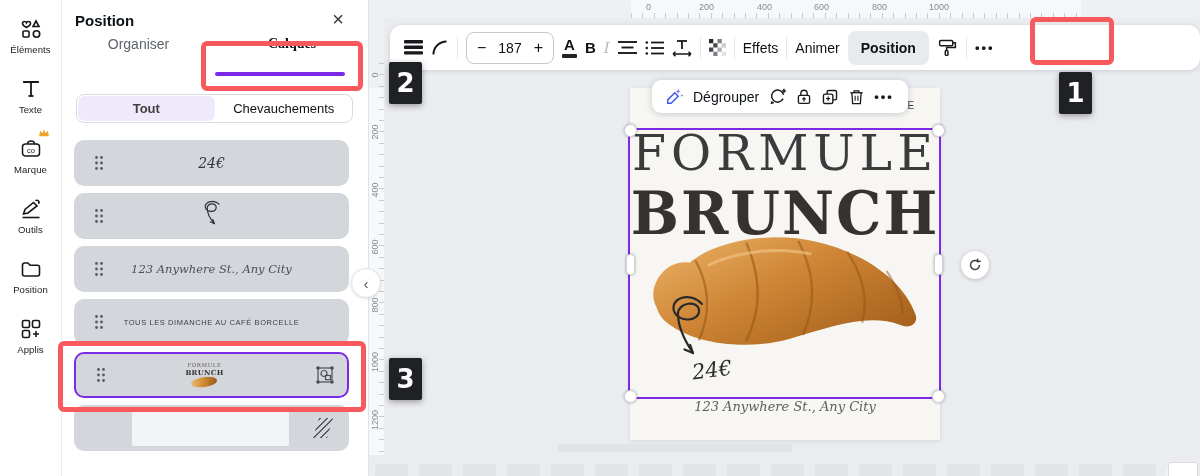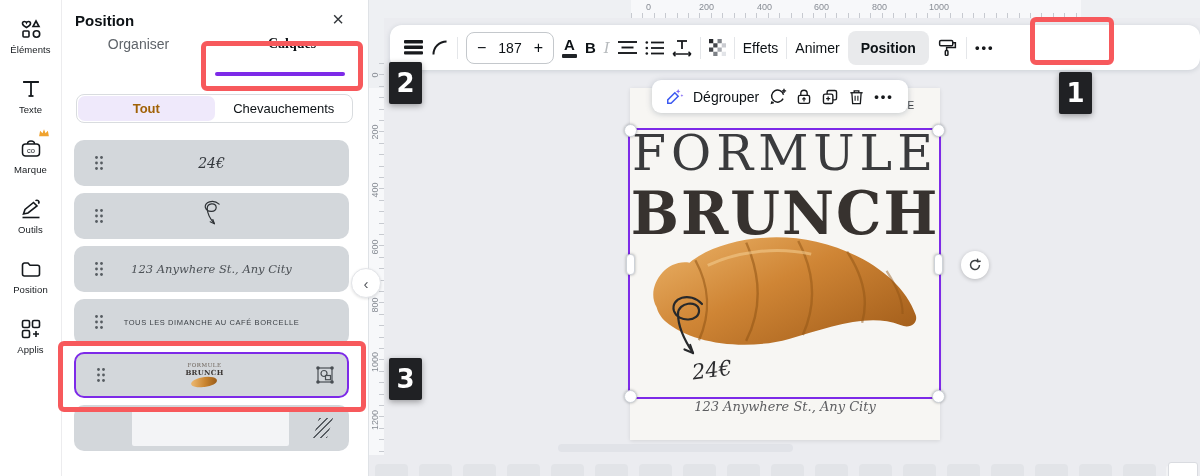--- a/index.html
+++ b/index.html
@@ -18,21 +18,21 @@
   .crown{position:absolute;right:12px;top:2px;}
 
   
   .panel{left:62px;top:0;width:307px;height:476px;background:#fff;border-right:1px solid #dfe2e6;box-sizing:border-box;z-index:30;}
   .panel-title{left:13px;top:12px;font-size:15px;font-weight:bold;}
   .close-x{left:264px;top:7px;width:24px;height:24px;font-size:20px;color:#33373b;display:flex;align-items:center;justify-content:center;cursor:pointer;}
   .tab{top:31px;height:26px;display:flex;align-items:center;justify-content:center;font-size:14px;cursor:pointer;}
   .tab-underline{left:153px;top:72px;width:130px;height:3.5px;background:#7d2ae8;border-radius:2px;}
   .seg{left:14px;top:94px;width:277px;height:29px;border:1px solid #d9dcdf;border-radius:8px;display:flex;box-sizing:border-box;overflow:hidden;background:#fff;}
   .seg>div{flex:1;display:flex;align-items:center;justify-content:center;font-size:13px;cursor:pointer;}
-  .seg .on{background:#efe9fb;color:#a16207;font-weight:bold;border-radius:7px;margin:1px;}
+  .seg .on{background:#efe9fb;color:#404040;font-weight:bold;border-radius:7px;margin:1px;}
   .layer{left:12px;width:275px;height:46px;background:#d3d7db;border-radius:10px;display:flex;align-items:center;box-sizing:border-box;cursor:pointer;}
   .handle{margin-left:20px;flex:0 0 auto;}
   .lay-center{flex:1;display:flex;align-items:center;justify-content:center;color:#3c4146;}
   .script-txt{font-family:"DejaVu Serif",serif;font-style:italic;font-size:14px;color:#33373c;}
   .addr-txt{font-family:"DejaVu Serif",serif;font-style:italic;font-size:11.5px;color:#4c5156;}
   .caps-txt{font-size:7.5px;letter-spacing:.6px;color:#3c4146;font-weight:500;}
   .sel-layer{border:2px solid #7d2ae8;}
   .thumb-mini{display:flex;flex-direction:column;align-items:center;line-height:1;}
   .tm1{font-family:"DejaVu Serif",serif;font-size:5.5px;letter-spacing:.5px;color:#6b6158;}
   .tm2{font-family:"DejaVu Serif",serif;font-size:7px;font-weight:bold;color:#3a3533;letter-spacing:.3px;}

